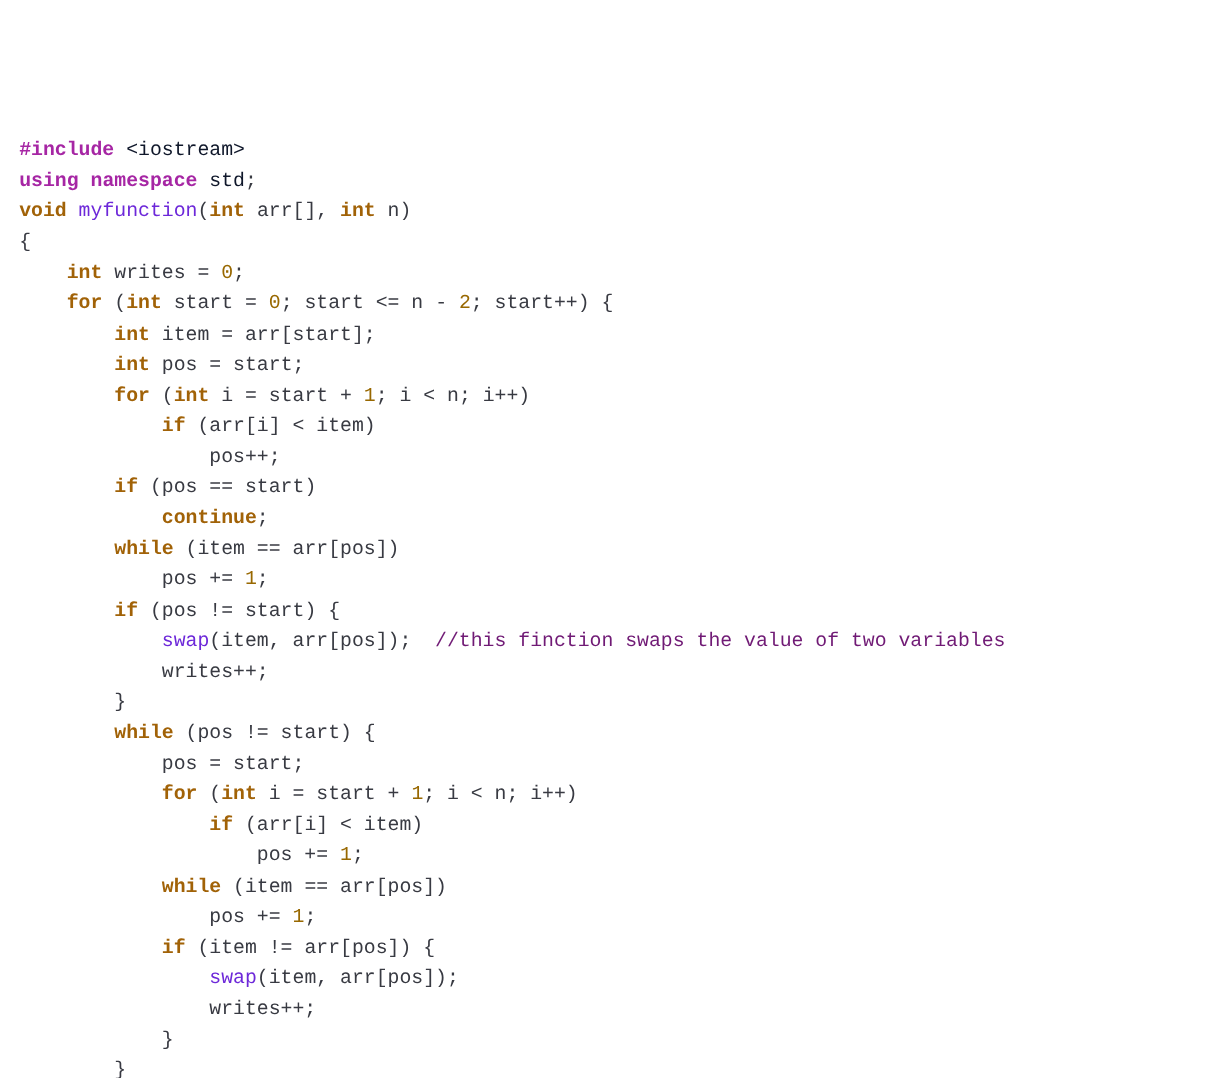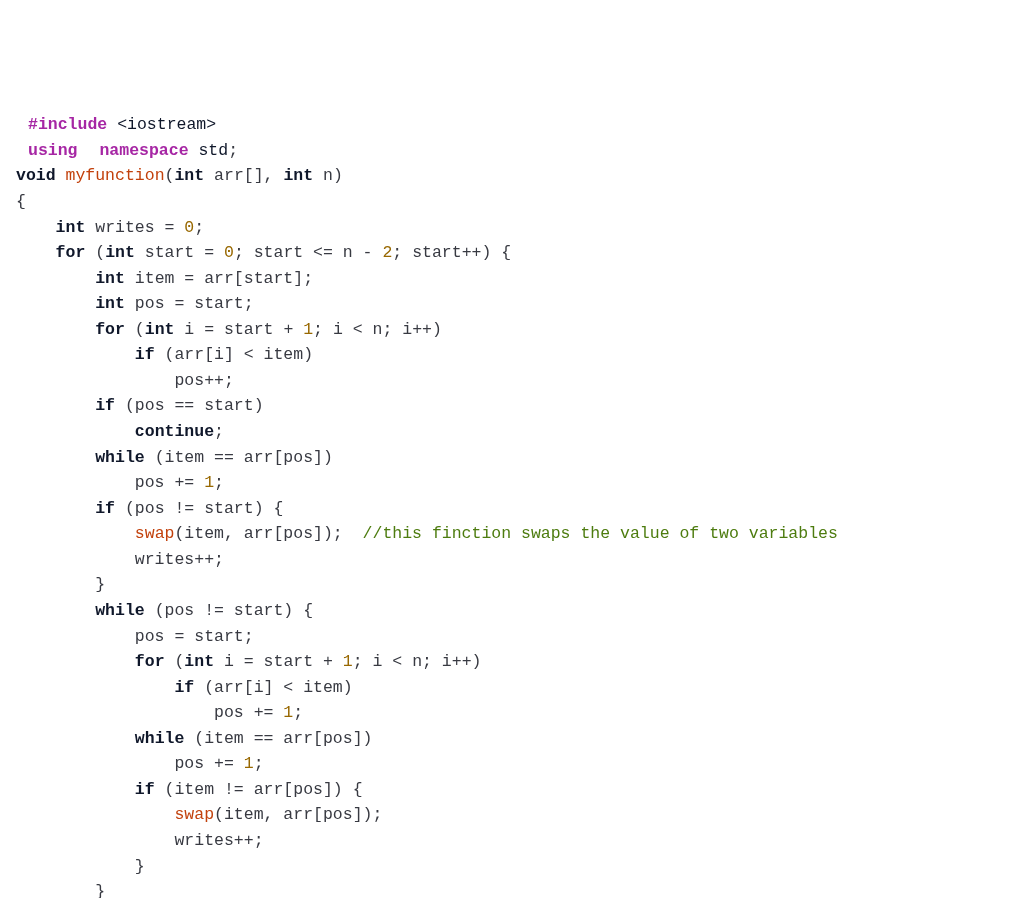--- a/index.html
+++ b/index.html
@@ -5,27 +5,27 @@
   body {
     margin: 0;
     padding: 10px 16px;
     background: #ffffff;
     font-family: "SF Mono", "Menlo", "Consolas", "Courier New", monospace;
     font-size: 16.5px;
     line-height: 1.55;
     color: #383a42;
     white-space: pre;
   }
-  .tok-pre   { color: #a626a4; font-weight: 600; margin-left: 12px; }            
+  .tok-pre   { color: #a626a4; font-weight: 600; }            
   .tok-inc   { color: #0f172a; }                               
-  .tok-kw    { color: #0f172a; font-weight: 600; }            
+  .tok-kw    { color: #a16207; font-weight: 600; }            
   .tok-id    { color: #383a42; }
-  .tok-fn    { color: #c2410c; }                               
+  .tok-fn    { color: #6d28d9; }                               
   .tok-num   { color: #986801; }                               
-  .tok-cmt   { color: #4d7c0f; }                               
+  .tok-cmt   { color: #701a75; }                               
   .tok-ns    { color: #0f172a; }
 </style>
 </head>
 <body>
 
 
 
 <div id="code-block"><div><span class="tok-pre">#include</span><span class="tok-id"> </span><span class="tok-inc">&lt;iostream&gt;</span></div><div><span class="tok-pre">using</span><span class="tok-id"> </span><span class="tok-pre">namespace</span><span class="tok-id"> </span><span class="tok-ns">std</span><span class="tok-id">;</span></div><div><span class="tok-kw">void</span><span class="tok-id"> </span><span class="tok-fn">myfunction</span><span class="tok-id">(</span><span class="tok-kw">int</span><span class="tok-id"> arr[], </span><span class="tok-kw">int</span><span class="tok-id"> n)</span></div><div><span class="tok-id">{</span></div><div><span class="tok-id">    </span><span class="tok-kw">int</span><span class="tok-id"> writes = </span><span class="tok-num">0</span><span class="tok-id">;</span></div><div><span class="tok-id">    </span><span class="tok-kw">for</span><span class="tok-id"> (</span><span class="tok-kw">int</span><span class="tok-id"> start = </span><span class="tok-num">0</span><span class="tok-id">; start &lt;= n - </span><span class="tok-num">2</span><span class="tok-id">; start++) {</span></div><div><span class="tok-id">        </span><span class="tok-kw">int</span><span class="tok-id"> item = arr[start];</span></div><div><span class="tok-id">        </span><span class="tok-kw">int</span><span class="tok-id"> pos = start;</span></div><div><span class="tok-id">        </span><span class="tok-kw">for</span><span class="tok-id"> (</span><span class="tok-kw">int</span><span class="tok-id"> i = start + </span><span class="tok-num">1</span><span class="tok-id">; i &lt; n; i++)</span></div><div><span class="tok-id">            </span><span class="tok-kw">if</span><span class="tok-id"> (arr[i] &lt; item)</span></div><div><span class="tok-id">                pos++;</span></div><div><span class="tok-id">        </span><span class="tok-kw">if</span><span class="tok-id"> (pos == start)</span></div><div><span class="tok-id">            </span><span class="tok-kw">continue</span><span class="tok-id">;</span></div><div><span class="tok-id">        </span><span class="tok-kw">while</span><span class="tok-id"> (item == arr[pos])</span></div><div><span class="tok-id">            pos += </span><span class="tok-num">1</span><span class="tok-id">;</span></div><div><span class="tok-id">        </span><span class="tok-kw">if</span><span class="tok-id"> (pos != start) {</span></div><div><span class="tok-id">            </span><span class="tok-fn">swap</span><span class="tok-id">(item, arr[pos]);  </span><span class="tok-cmt">//this finction swaps the value of two variables</span></div><div><span class="tok-id">            writes++;</span></div><div><span class="tok-id">        }</span></div><div><span class="tok-id">        </span><span class="tok-kw">while</span><span class="tok-id"> (pos != start) {</span></div><div><span class="tok-id">            pos = start;</span></div><div><span class="tok-id">            </span><span class="tok-kw">for</span><span class="tok-id"> (</span><span class="tok-kw">int</span><span class="tok-id"> i = start + </span><span class="tok-num">1</span><span class="tok-id">; i &lt; n; i++)</span></div><div><span class="tok-id">                </span><span class="tok-kw">if</span><span class="tok-id"> (arr[i] &lt; item)</span></div><div><span class="tok-id">                    pos += </span><span class="tok-num">1</span><span class="tok-id">;</span></div><div><span class="tok-id">            </span><span class="tok-kw">while</span><span class="tok-id"> (item == arr[pos])</span></div><div><span class="tok-id">                pos += </span><span class="tok-num">1</span><span class="tok-id">;</span></div><div><span class="tok-id">            </span><span class="tok-kw">if</span><span class="tok-id"> (item != arr[pos]) {</span></div><div><span class="tok-id">                </span><span class="tok-fn">swap</span><span class="tok-id">(item, arr[pos]);</span></div><div><span class="tok-id">                writes++;</span></div><div><span class="tok-id">            }</span></div><div><span class="tok-id">        }</span></div></div>
 
 

